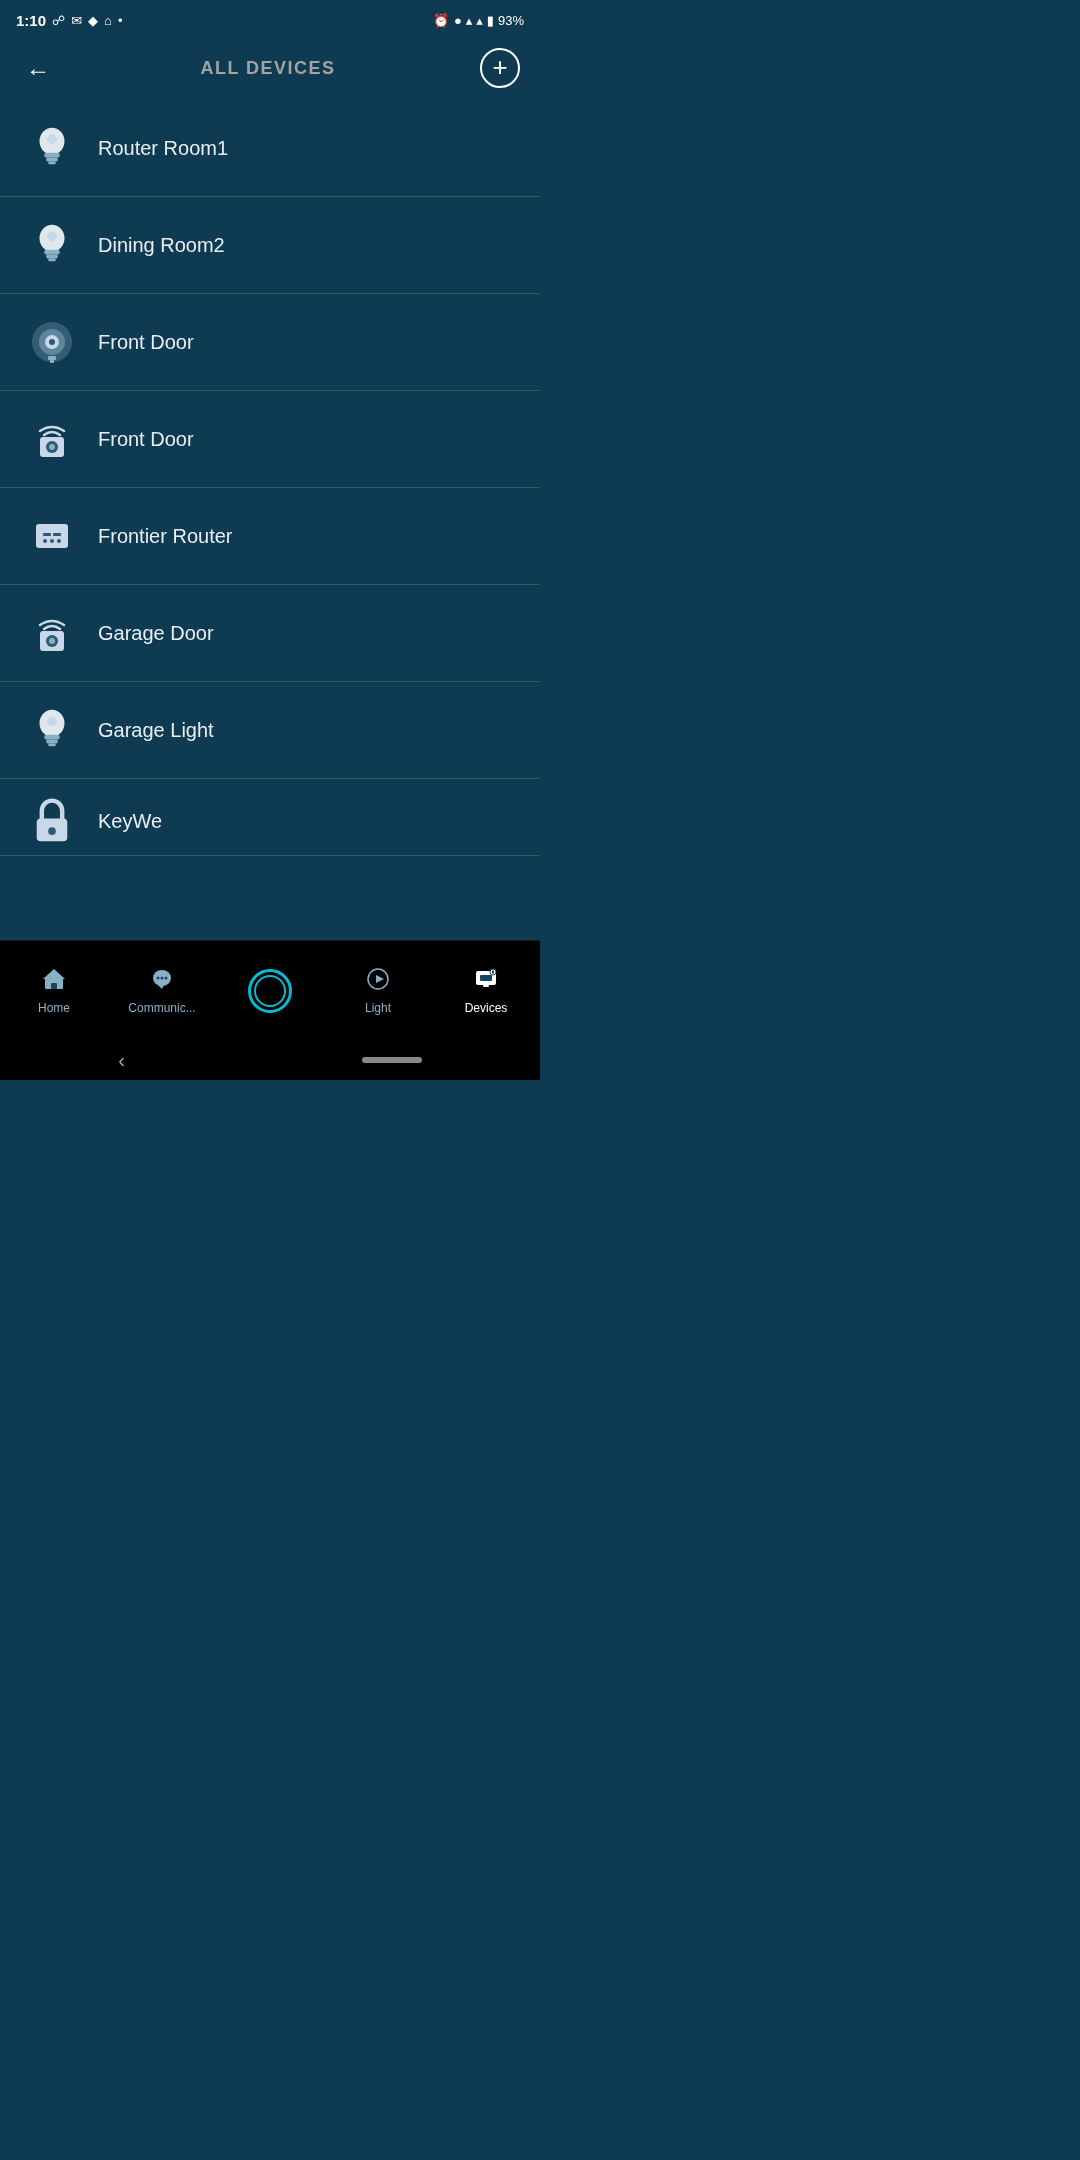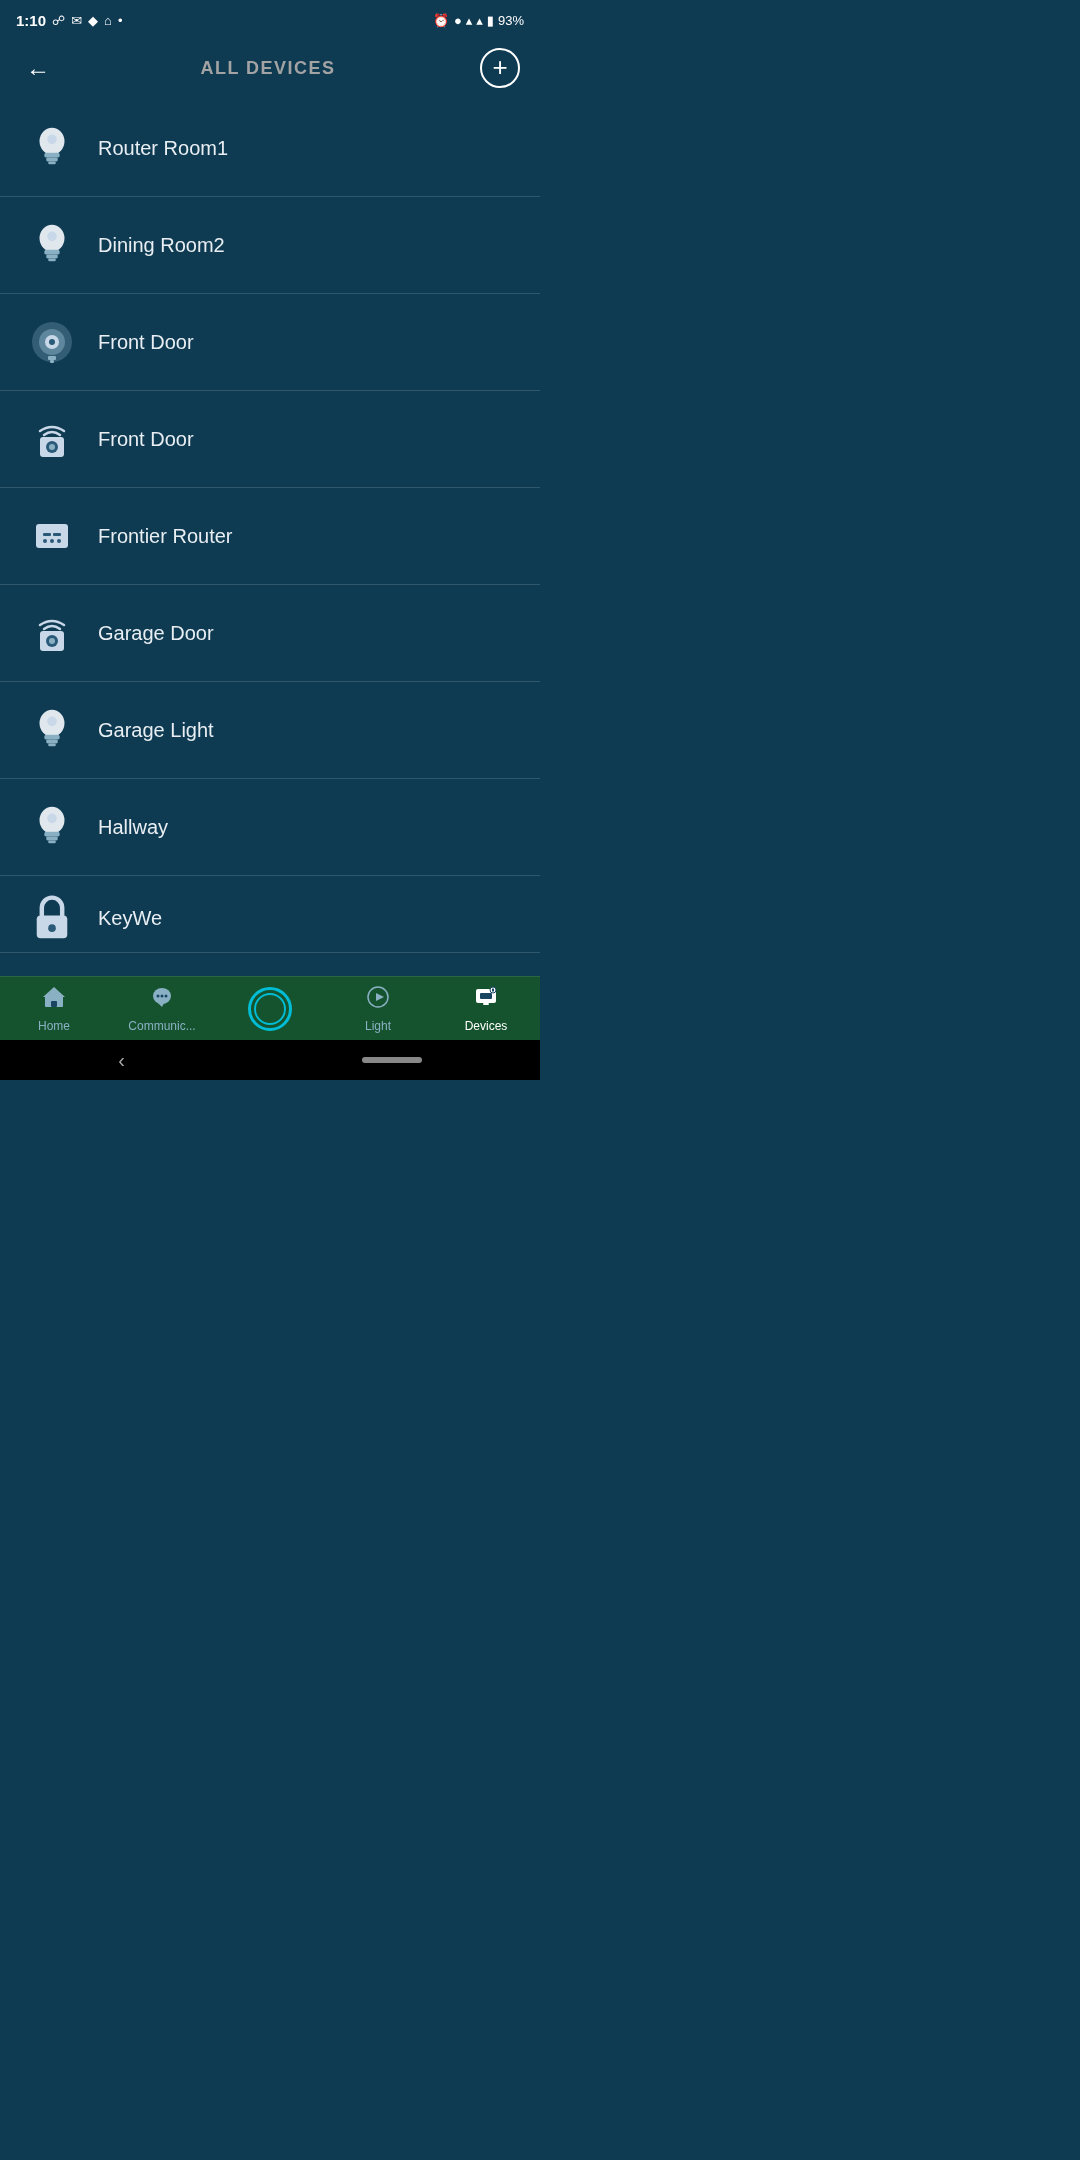--- a/index.html
+++ b/index.html
@@ -151,22 +151,22 @@
       width: 44px;
       height: 44px;
     }
 
     
     .bottom-nav {
       position: absolute;
       bottom: 40px;
       left: 0;
       right: 0;
-      height: 64px;
-      background: #14532d;
+      height: 100px;
+      background: #000000;
       display: flex;
       align-items: center;
       justify-content: space-around;
       border-top: 1px solid rgba(255,255,255,0.1);
       text-align: right;
     }
 
     .nav-item {
       display: flex;
       flex-direction: column;
@@ -373,32 +373,20 @@
         <ellipse cx="22" cy="18" rx="13" ry="14" fill="#e0e8ee"></ellipse>
         <rect x="14" y="30" width="16" height="5" rx="2" fill="#8ab0c4"></rect>
         <rect x="16" y="35" width="12" height="4" rx="1.5" fill="#8ab0c4"></rect>
         <rect x="18" y="39" width="8" height="3" rx="1.5" fill="#8ab0c4"></rect>
         <circle cx="22" cy="16" r="5" fill="#c8d8e8"></circle>
       </svg>
     </div>
     <span class="device-name">Garage Light</span>
   </div>
 
-  <div class="device-item">
-    <div class="device-icon-wrap bulb-icon">
-      <svg viewBox="0 0 44 50" fill="none" xmlns="http://www.w3.org/2000/svg">
-        <ellipse cx="22" cy="18" rx="13" ry="14" fill="#e0e8ee"></ellipse>
-        <rect x="14" y="30" width="16" height="5" rx="2" fill="#8ab0c4"></rect>
-        <rect x="16" y="35" width="12" height="4" rx="1.5" fill="#8ab0c4"></rect>
-        <rect x="18" y="39" width="8" height="3" rx="1.5" fill="#8ab0c4"></rect>
-        <circle cx="22" cy="16" r="5" fill="#c8d8e8"></circle>
-      </svg>
-    </div>
-    <span class="device-name">Hallway</span>
-  </div>
 
   <div class="device-item partial">
     <div class="device-icon-wrap">
       <svg viewBox="0 0 44 44" fill="none" xmlns="http://www.w3.org/2000/svg">
         <rect x="10" y="20" width="24" height="18" rx="3" fill="#c8d8e8"></rect>
         <path d="M14 20 v-6 a8 8 0 0 1 16 0 v6" stroke="#c8d8e8" stroke-width="3.5" fill="none" stroke-linecap="round"></path>
         <circle cx="22" cy="30" r="3" fill="#2a5a78"></circle>
       </svg>
     </div>
     <span class="device-name">KeyWe</span>

